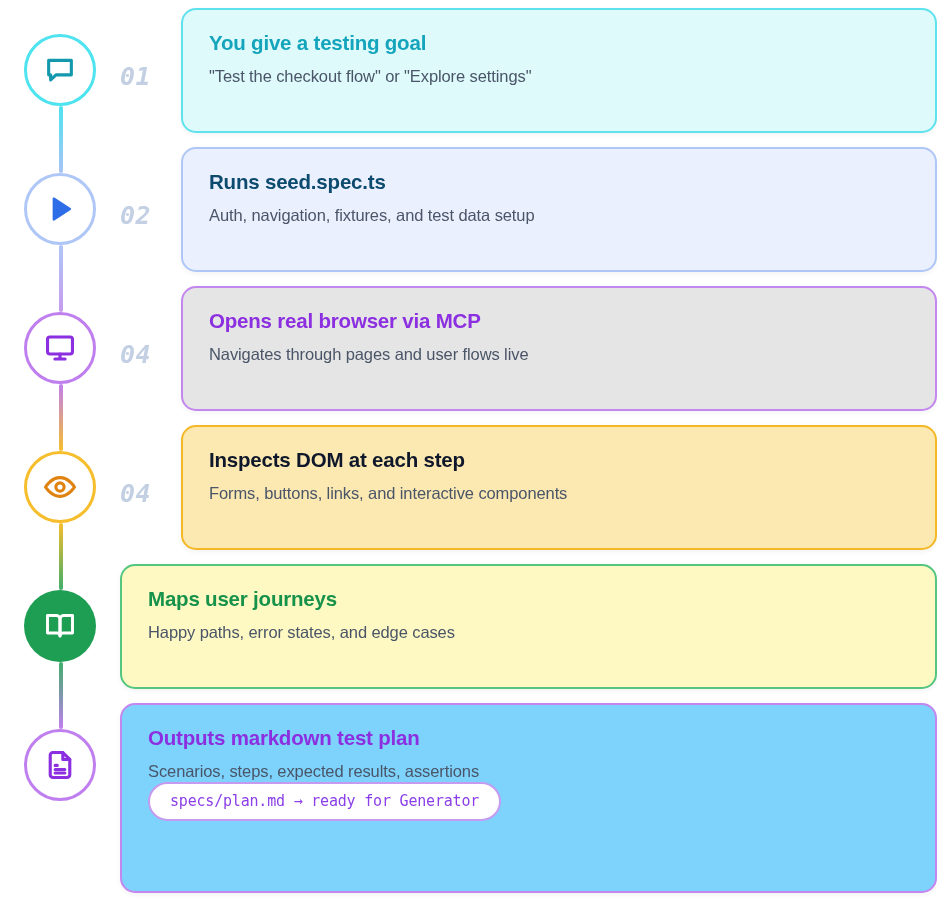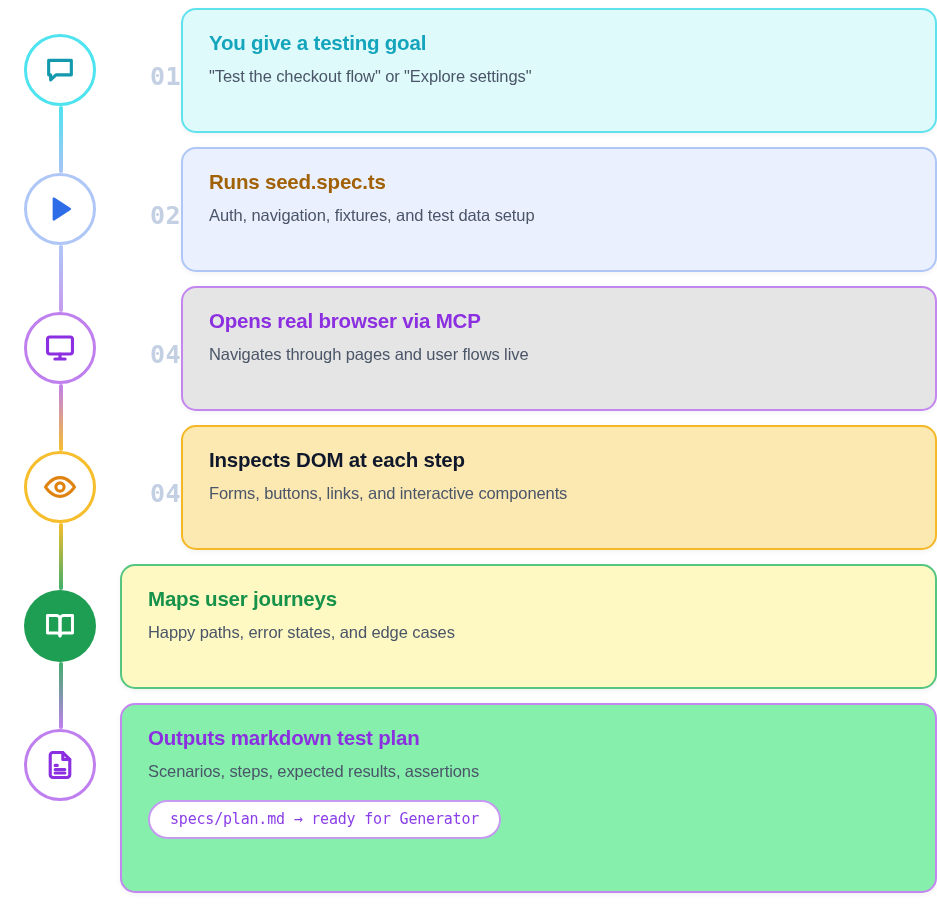--- a/index.html
+++ b/index.html
@@ -60,22 +60,23 @@
     width: 4px;
     z-index: 1;
     border-radius: 2px;
   }
 
   
   .num-col {
     width: 61px;
     flex: 0 0 61px;
     display: flex;
-    justify-content: flex-end;
+    justify-content: flex-start;
     padding-top: 56px;
+    font-style: italic;
   }
   .step-num {
     font-family: "DejaVu Sans Mono", monospace;
     font-size: 25px;
     font-weight: 700;
     color: #c3cfe2;
     letter-spacing: 0.5px;
     line-height: 1;
   }
 
@@ -100,21 +101,21 @@
     font-size: 16.5px;
     font-weight: 400;
     color: #4a5568;
     line-height: 1.35;
     letter-spacing: -0.1px;
   }
 
   
   .card-badge {
     display: inline-block;
-    margin-top: 18px;
+    margin-top: 0;
     padding: 8px 20px 9px 20px;
     border-radius: 999px;
     background: #ffffff;
     border: 2px solid #c49bf0;
     font-family: "DejaVu Sans Mono", monospace;
     font-size: 15px;
     color: #8b3fe8;
     letter-spacing: -0.2px;
     white-space: nowrap;
   }
@@ -153,21 +154,21 @@
               <path d="M7.6 4.6 19 12 7.6 19.4z" fill="#2F6DE8" stroke="#2F6DE8" stroke-width="1.6" stroke-linejoin="round"></path>
             </svg>
           </span>
         </div>
       </div>
       <div class="num-col" style="padding-top:56px">
         <span class="step-num">02</span>
       </div>
       <div class="card-col">
         <div class="card" style="background:#EBF0FE;border-color:#AFC7F7;min-height:125px">
-          <div class="card-title" style="color:#a16207">Runs seed.spec.ts</div>
+          <div class="card-title" style="color:#0c4a6e">Runs seed.spec.ts</div>
           <div class="card-desc">Auth, navigation, fixtures, and test data setup</div>
         </div>
       </div>
     </div>
     <div class="step-row" style="top: 286px;">
       <div class="node-col">
         <div class="connector" style="top:98px;height:67px;background:linear-gradient(to bottom,#C07FEE,#F6BE2C);"></div>
         <div class="node" style="border-color:#C07FEE;">
           <span class="icon-wrap">
             <svg width="34" height="34" viewBox="0 0 24 24" fill="none" stroke="#8B2FE0" stroke-width="2.2" stroke-linecap="round" stroke-linejoin="round">
@@ -234,16 +235,16 @@
           <span class="icon-wrap">
             <svg width="34" height="34" viewBox="0 0 24 24" fill="none" stroke="#8B2FE0" stroke-width="2.2" stroke-linecap="round" stroke-linejoin="round">
               <path d="M14 3.2H7a1.9 1.9 0 0 0-1.9 1.9v13.8A1.9 1.9 0 0 0 7 20.8h10a1.9 1.9 0 0 0 1.9-1.9V8.1z"></path>
               <path d="M14 3.2V8.1h4.9"></path>
               <path d="M8.6 12.3h1.5M8.6 15.2h6.8M8.6 17.6h6.8"></path>
             </svg>
           </span>
         </div>
       </div>
       <div class="card-col">
-        <div class="card" style="background:#86efac;border-color:#C486EF;min-height:190px"><div class="card-title" style="color:#8B2FE0">Outputs markdown test plan</div><div class="card-desc">Scenarios, steps, expected results, assertions</div><div class="card-badge">specs/plan.md → ready for Generator</div></div>
+        <div class="card" style="background:#7dd3fc;border-color:#C486EF;min-height:190px"><div class="card-title" style="color:#8B2FE0">Outputs markdown test plan</div><div class="card-desc">Scenarios, steps, expected results, assertions</div><div class="card-badge">specs/plan.md → ready for Generator</div></div>
       </div>
     </div>
   </div>
 
 </body></html>

